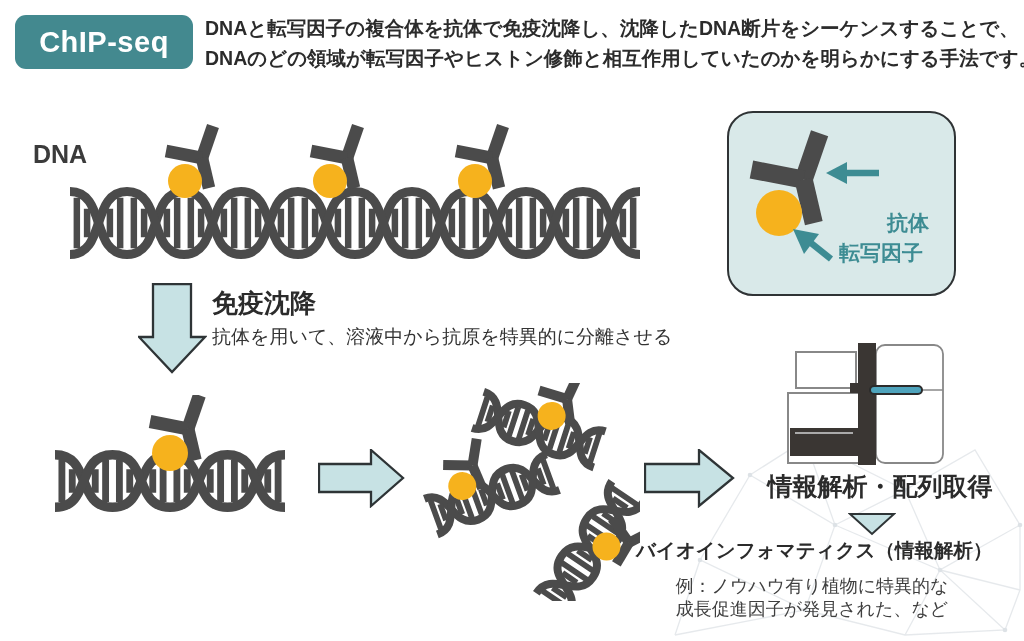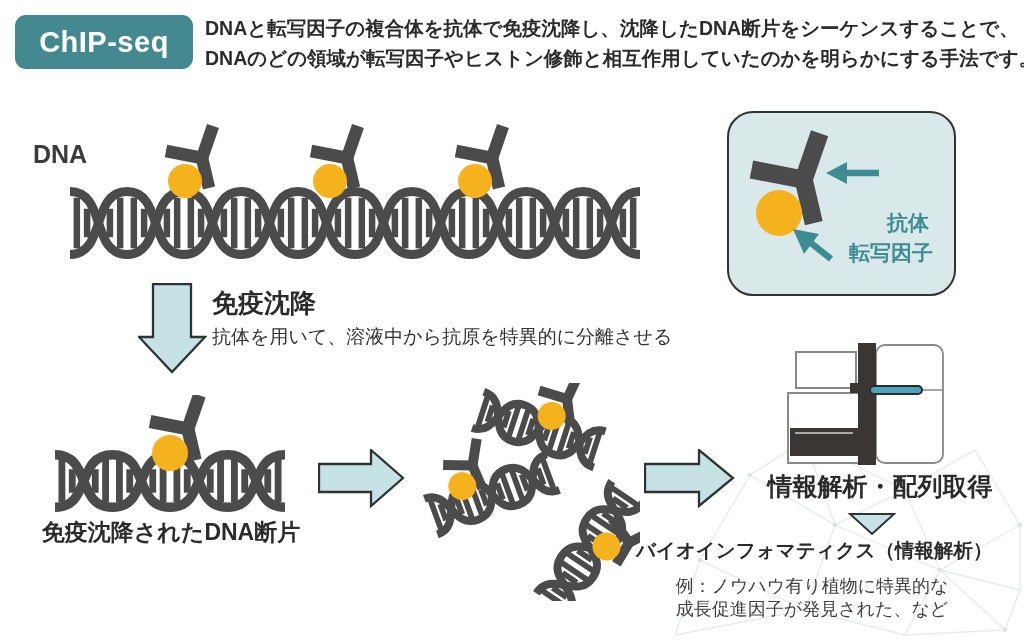--- a/index.html
+++ b/index.html
@@ -90,21 +90,21 @@
       <g>
         <line x1="150" y1="60" x2="115" y2="60" style="stroke:var(--teal);" stroke-width="6.5"></line>
         <polygon points="97,60 118,49 118,71" style="fill:var(--teal);"></polygon>
       </g>
       <g>
         <line x1="102" y1="146" x2="82" y2="130" style="stroke:var(--teal);" stroke-width="6.5"></line>
         <polygon points="64,116 90,121 75,141" style="fill:var(--teal);"></polygon>
       </g>
     </svg>
     <div class="abs legend-label" style="left:158px;top:50px;margin-top:46px;">抗体</div>
-    <div class="abs legend-label" style="left:120px;top:126px;">転写因子</div>
+    <div class="abs legend-label" style="left:110px;top:126px;">転写因子</div>
   </div>
 
   <svg class="abs" style="left:138px;top:283px;" width="69" height="91">
     <polygon points="15,1 53,1 53,54 67,54 34,89 1,54 15,54" style="fill:var(--arrowfill);stroke:var(--arrowstroke);" stroke-width="2.3"></polygon>
   </svg>
 
   <div class="abs step-desc" style="left:212px;top:324px;">抗体を用いて、溶液中から抗原を特異的に分離させる</div>
   <div class="abs step-title" style="left:212px;top:286px;">免疫沈降</div>
 
   <svg class="abs" style="left:40px;top:395px;" width="262" height="120">
@@ -113,21 +113,20 @@
         <path d="M0 57.25C36.800000000000004 57.25 20.7 4.75 57.5 4.75M57.5 4.75C94.30000000000001 4.75 78.2 57.25 115 57.25M115 57.25C151.8 57.25 135.7 4.75 172.5 4.75M172.5 4.75C209.3 4.75 193.2 57.25 230 57.25" fill="none" stroke="#4b4b4b" stroke-width="9.5"></path>
         <path d="M6.8999999999999995 10L6.8999999999999995 52M17.25 19.1875L17.25 42.8125M50.6 10L50.6 52M64.4 10L64.4 52M40.25 19.1875L40.25 42.8125M74.75 19.1875L74.75 42.8125M108.1 10L108.1 52M121.9 10L121.9 52M97.75 19.1875L97.75 42.8125M132.25 19.1875L132.25 42.8125M165.6 10L165.6 52M179.4 10L179.4 52M155.25 19.1875L155.25 42.8125M189.75 19.1875L189.75 42.8125M223.1 10L223.1 52M212.75 19.1875L212.75 42.8125" fill="none" stroke="#4b4b4b" stroke-width="6.84"></path>
       </g>
     <g transform="translate(130,58)">
         <line x1="17.85" y1="-24.150000000000002" x2="29.400000000000002" y2="-57.75" stroke="#4b4b4b" stroke-width="13.125"></line>
         <line x1="17.85" y1="-24.150000000000002" x2="-19.95" y2="-31.5" stroke="#4b4b4b" stroke-width="13.125"></line>
         <line x1="17.85" y1="-24.150000000000002" x2="25.200000000000003" y2="7.3500000000000005" stroke="#4b4b4b" stroke-width="13.125"></line>
         <circle cx="0" cy="0" r="18" fill="#f6b21d"></circle>
       </g>
   </svg>
-  <div class="abs frag-label" style="left:40px;top:517px;width:262px;">免疫沈降されたDNA断片</div>
 
   <svg class="abs" style="left:318px;top:449px;" width="87" height="59">
     <polygon points="1,15 53,15 53,1 85,29 53,57 53,43 1,43" style="fill:var(--arrowfill);stroke:var(--arrowstroke);" stroke-width="2.3"></polygon>
   </svg>
 
   <svg class="abs" style="left:405px;top:383px;" width="235" height="218">
     <g transform="translate(80,5) rotate(18)">
       <g>
           <path d="M0 4C27.306666666666665 4 15.36 42 42.666666666666664 42M42.666666666666664 42C69.97333333333333 42 58.026666666666664 4 85.33333333333333 4M85.33333333333333 4C112.63999999999999 4 100.69333333333333 42 128 42" fill="none" stroke="#4b4b4b" stroke-width="8"></path>
           <path d="M0 42C27.306666666666665 42 15.36 4 42.666666666666664 4M42.666666666666664 4C69.97333333333333 4 58.026666666666664 42 85.33333333333333 42M85.33333333333333 42C112.63999999999999 42 100.69333333333333 4 128 4" fill="none" stroke="#4b4b4b" stroke-width="8"></path>

